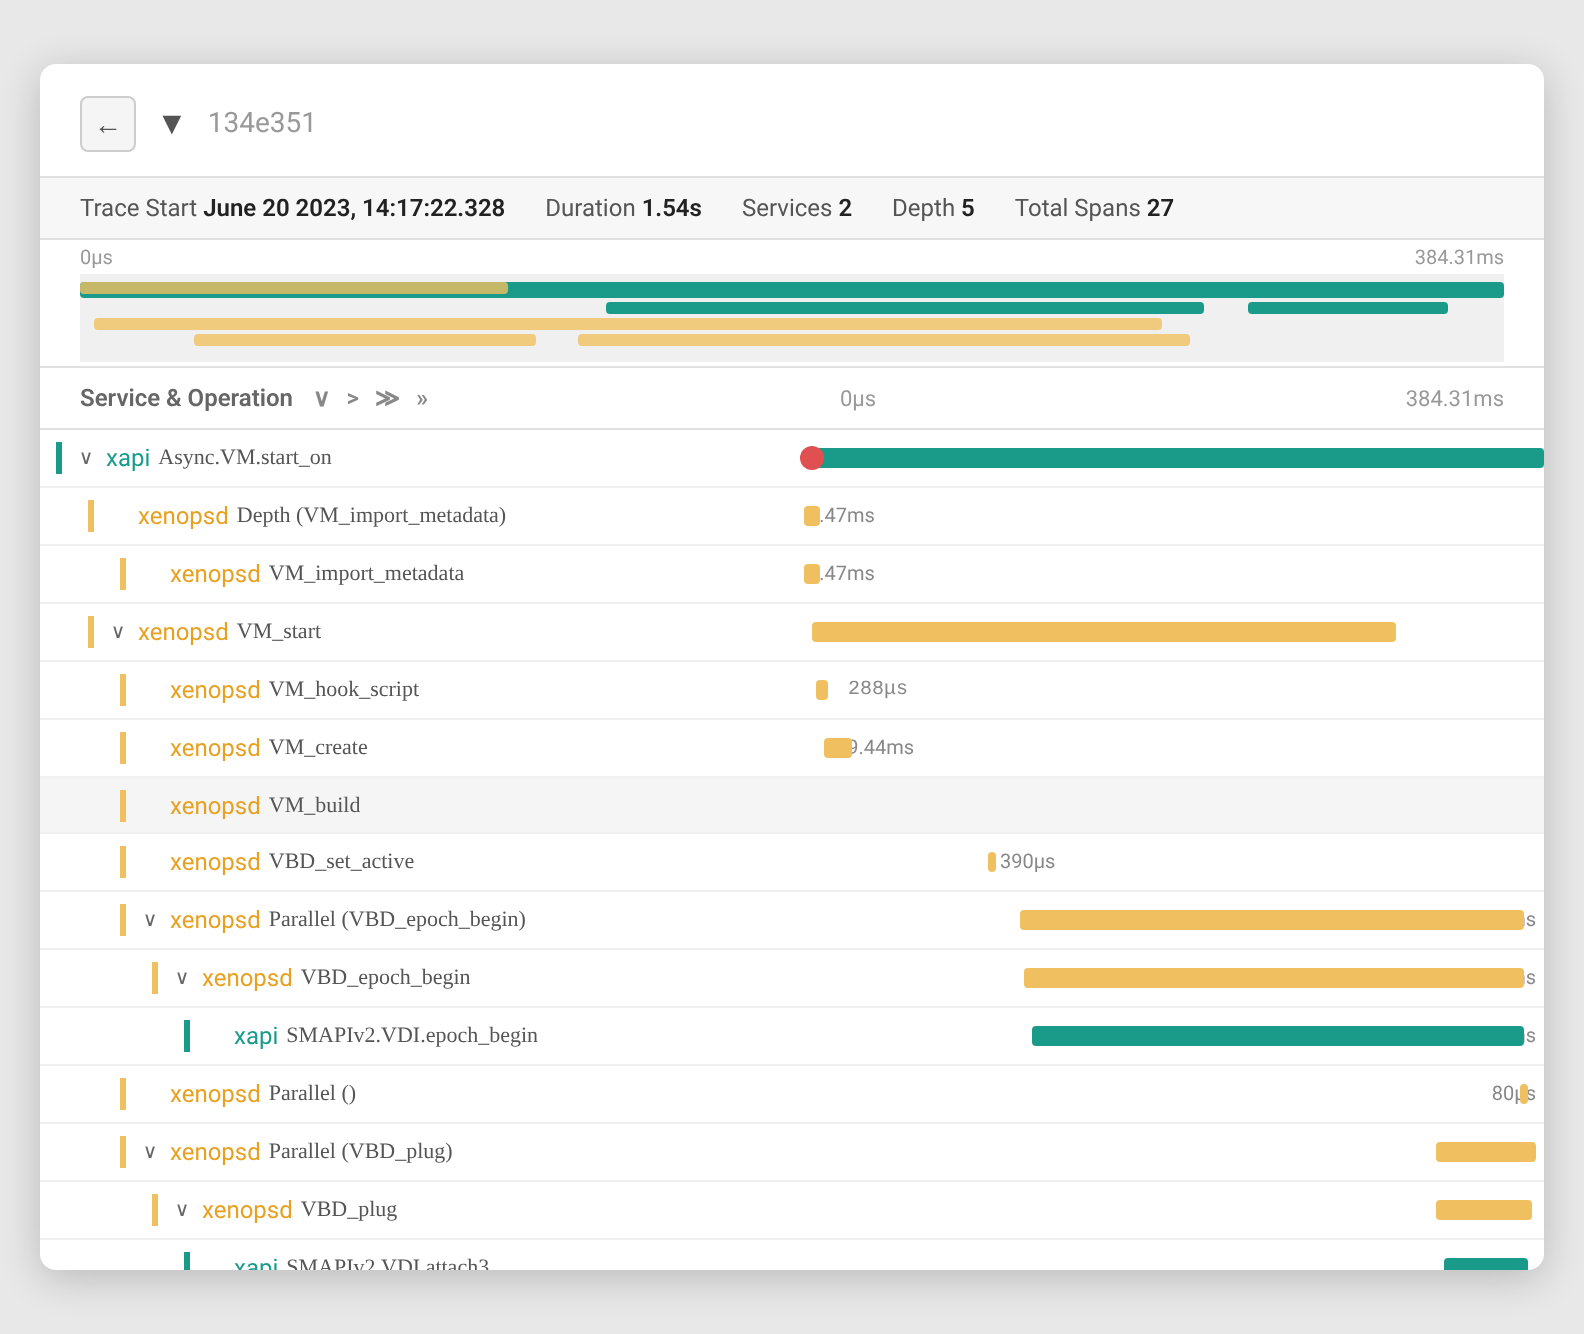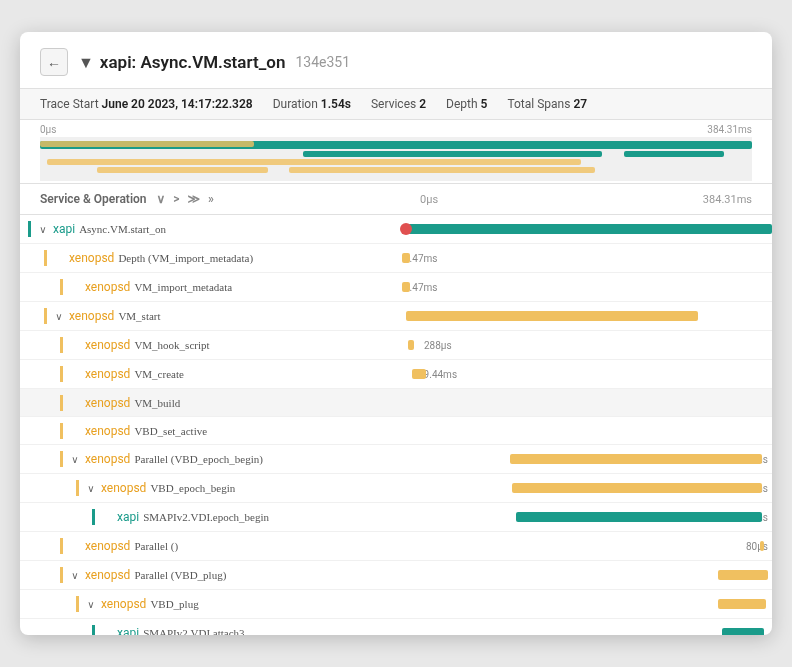--- a/index.html
+++ b/index.html
@@ -185,21 +185,20 @@
 <body>
 
 <div class="window">
 
   <div class="header">
     <div class="back-btn">
       <span>←</span>
     </div>
     <div class="title-area">
       <span class="title-chevron">▼</span>
-      <span class="title-service">xapi: Async.VM.start_on</span>
       <span class="title-trace-id">134e351</span>
     </div>
   </div>
 
   <div class="meta-bar">
     <span>
       <span>Trace Start</span>&nbsp;<b>June 20 2023, 14:17:22.328</b>
     </span>
     <span>
       <span>Duration</span>&nbsp;<b>1.54s</b>
@@ -308,21 +307,21 @@
 
     <div class="trace-row">
       <div class="row-service-col">
         <div style="width:32px;"></div>
         <div style="width:3px; background:#f0c060; align-self:stretch; margin-right:4px;"></div>
         <span class="collapse-btn">&nbsp;</span>
         <span class="service-tag xenopsd">xenopsd</span>
         <span class="op-name">VM_hook_script</span>
       </div>
       <div class="row-timeline-col">
-        <span class="time-label" style="left:24px;">288μs</span>
+        <span class="time-label" style="left:24px;font-family:Liberation Mono, monospace;">288μs</span>
         <div class="span-bar yellow" style="left:8px; width:6px;"></div>
       </div>
     </div>
 
     <div class="trace-row">
       <div class="row-service-col">
         <div style="width:32px;"></div>
         <div style="width:3px; background:#f0c060; align-self:stretch; margin-right:4px;"></div>
         <span class="collapse-btn">&nbsp;</span>
         <span class="service-tag xenopsd">xenopsd</span>
@@ -345,20 +344,24 @@
     </div>
 
     <div class="trace-row">
       <div class="row-service-col">
         <div style="width:32px;"></div>
         <div style="width:3px; background:#f0c060; align-self:stretch; margin-right:4px;"></div>
         <span class="collapse-btn">&nbsp;</span>
         <span class="service-tag xenopsd">xenopsd</span>
         <span class="op-name">VBD_set_active</span>
       </div>
+      <div class="row-timeline-col">
+        <span class="time-label" style="left:100px;">390μs</span>
+        <div class="span-bar yellow" style="left:94px; width:4px;"></div>
+      </div>
     </div>
 
     <div class="trace-row">
       <div class="row-service-col">
         <div style="width:32px;"></div>
         <div style="width:3px; background:#f0c060; align-self:stretch; margin-right:4px;"></div>
         <span class="collapse-btn">∨</span>
         <span class="service-tag xenopsd">xenopsd</span>
         <span class="op-name">Parallel (VBD_epoch_begin)</span>
       </div>

